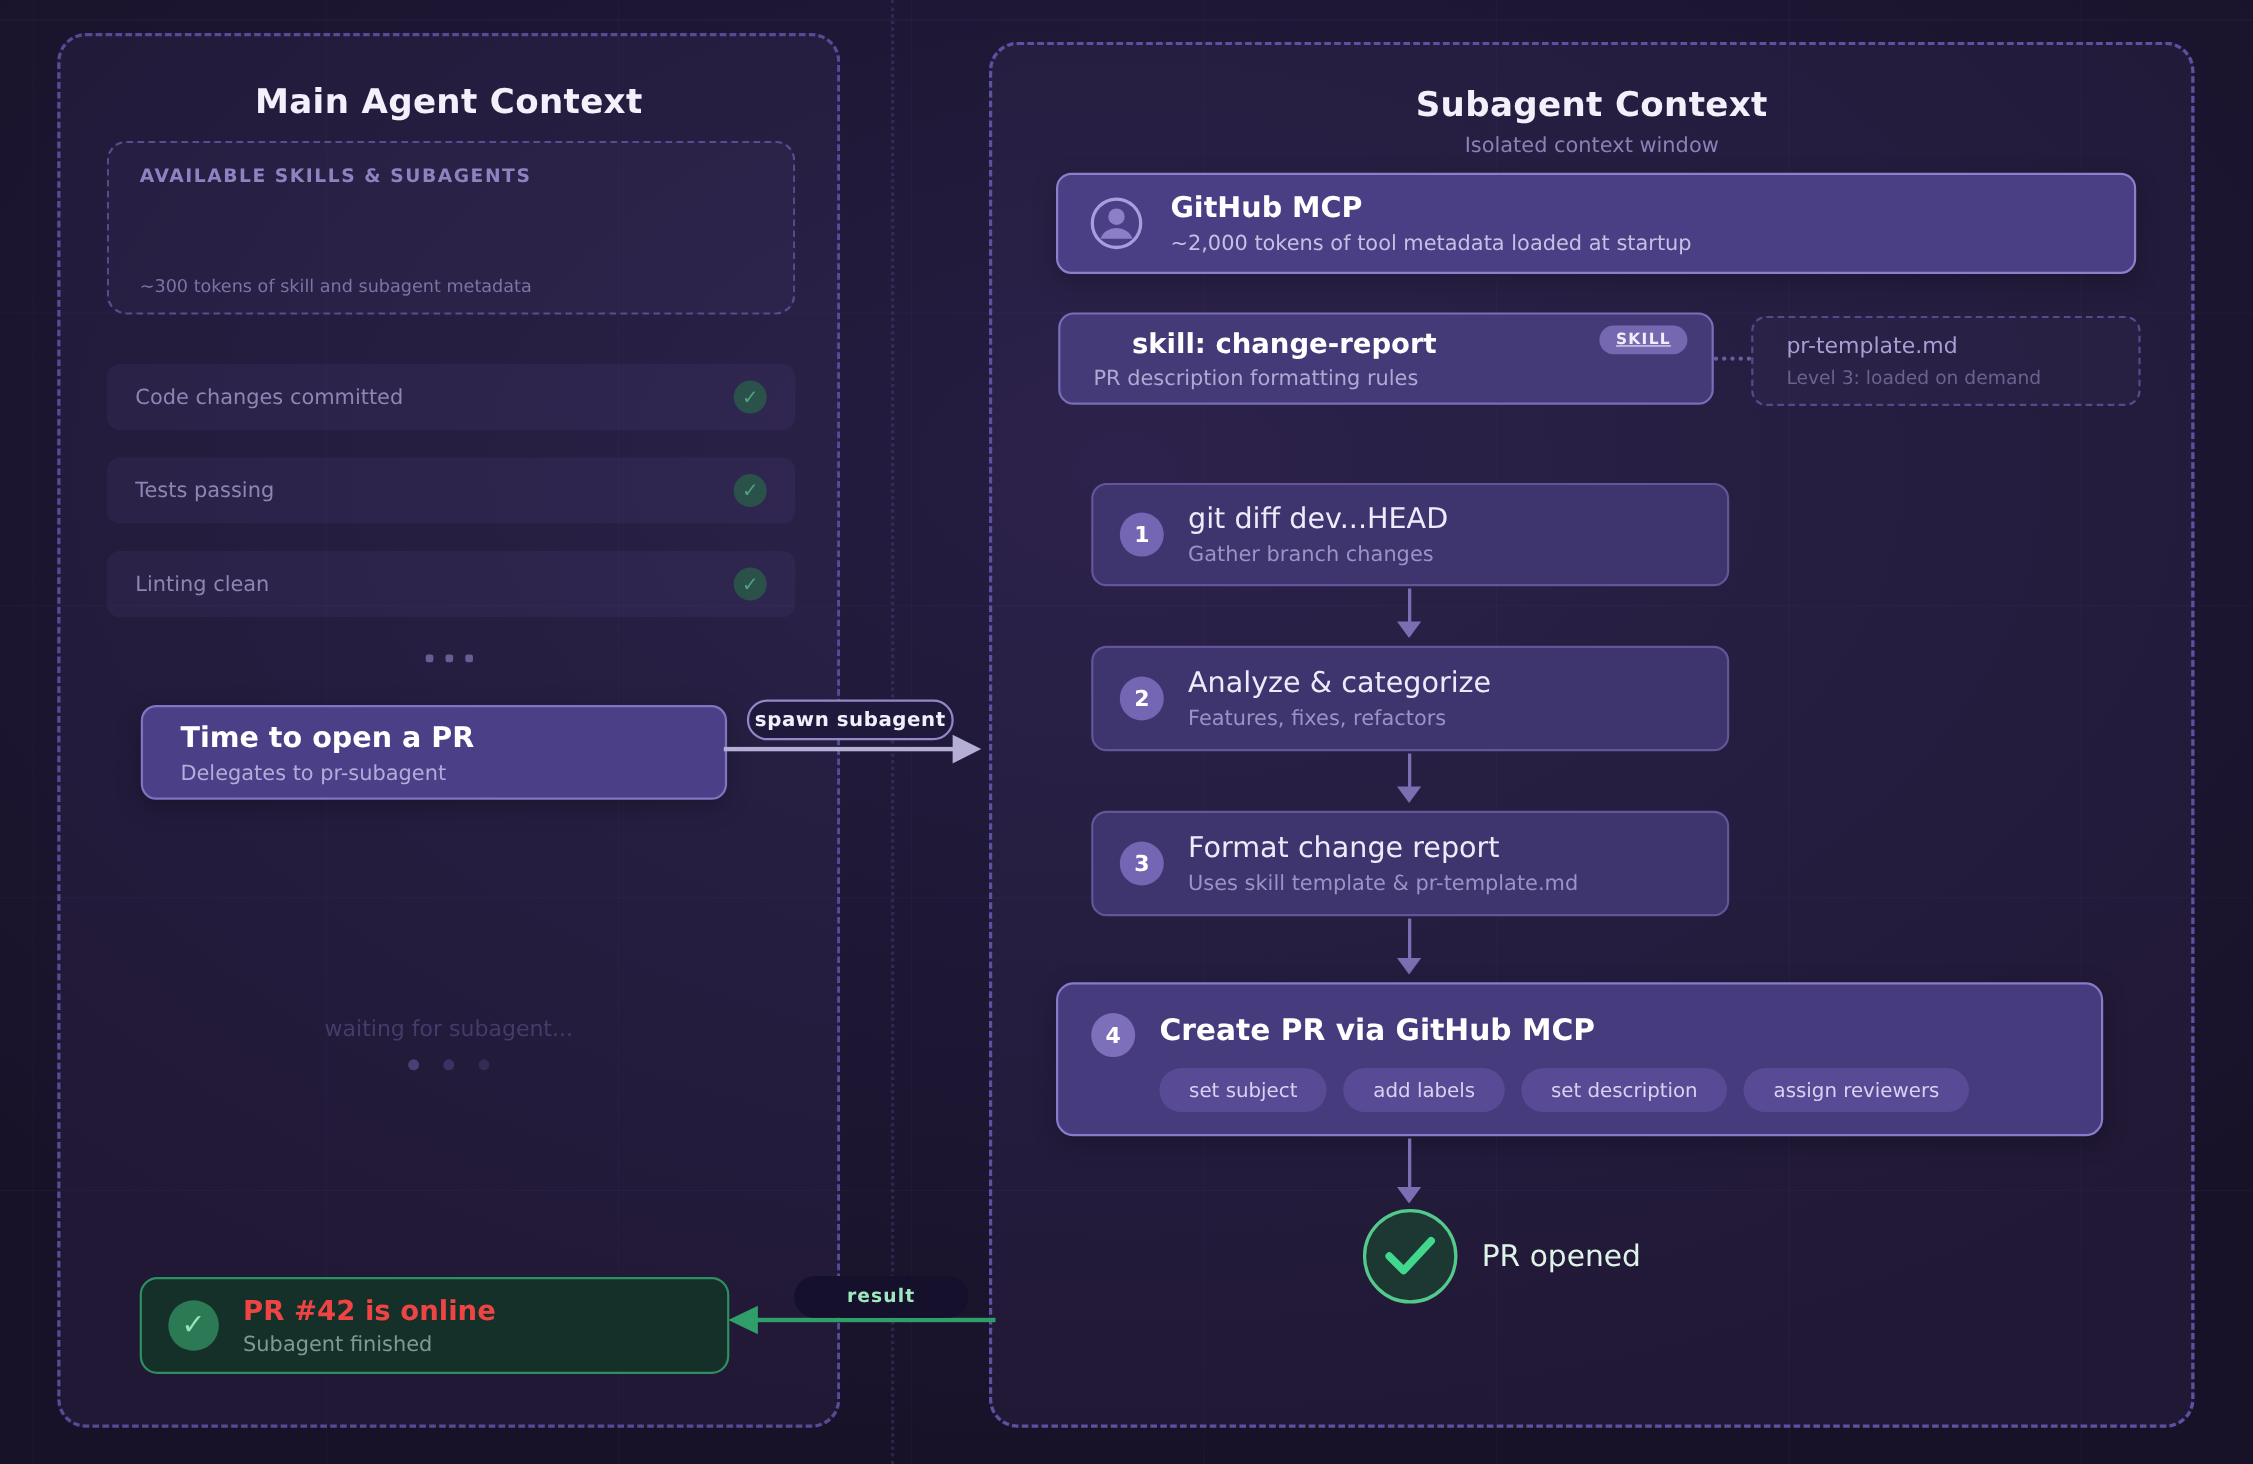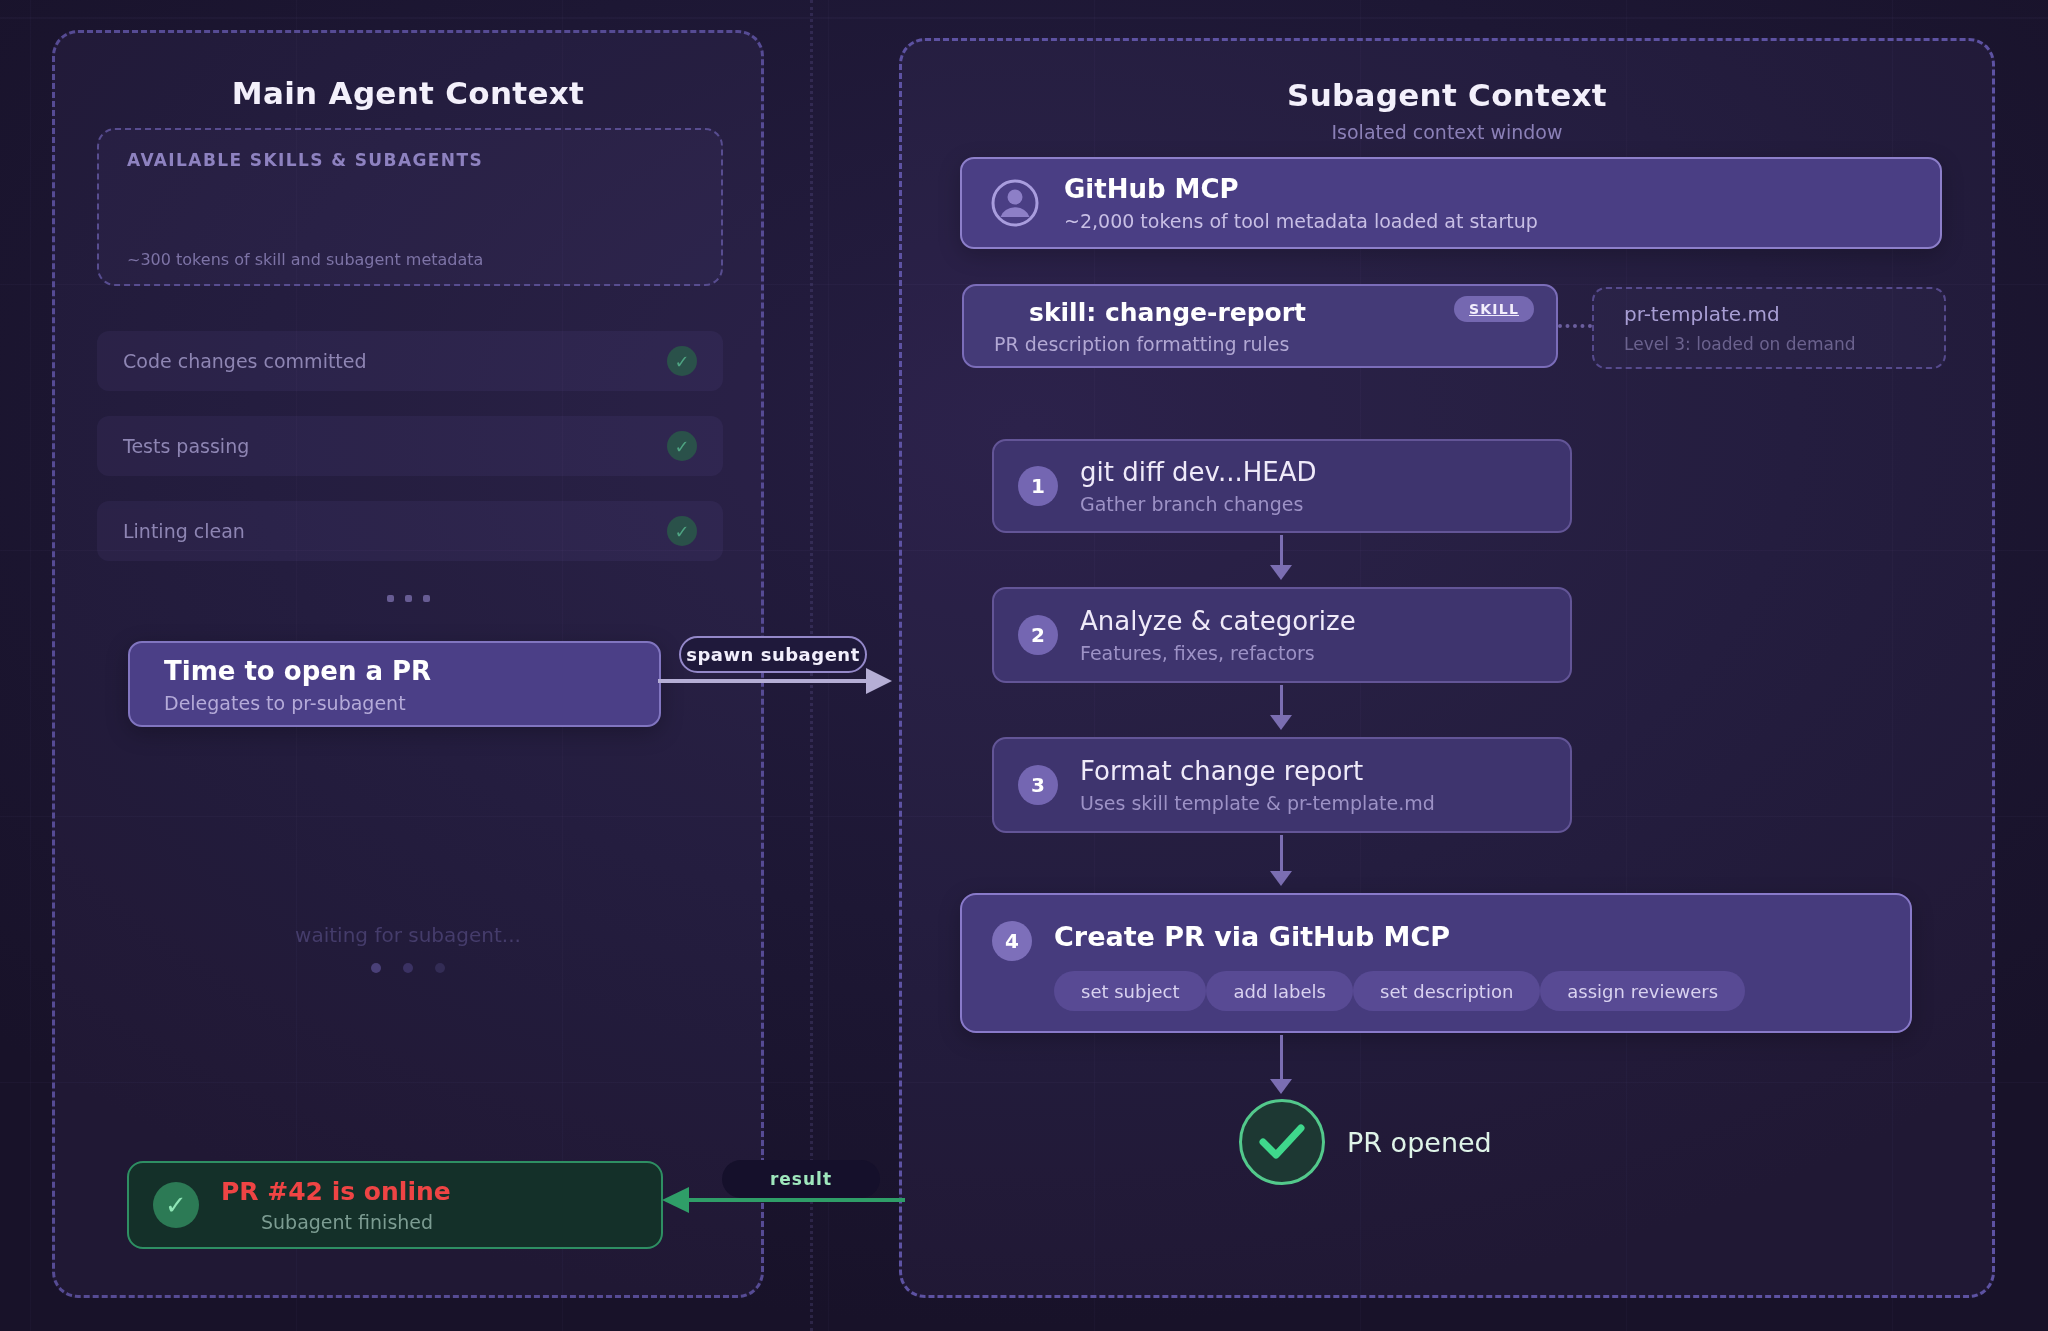--- a/index.html
+++ b/index.html
@@ -106,21 +106,21 @@
     background:#143029; border:2.5px solid #2e8f63; border-radius:16px;
     display:flex; align-items:center; padding:0 0 0 24px;
   }
   #pr-check{
     width:46px; height:46px; border-radius:50%; background:#2c7a55;
     color:#8fe6b6; font-size:26px; font-weight:bold;
     display:flex; align-items:center; justify-content:center; flex:0 0 auto;
   }
   #pr-card .txt{ margin-left:22px; }
   #pr-card .t{ font-size:25px; font-weight:bold; color:#ef4444; }
-  #pr-card .s{ font-size:19px; color:#7c9c92; margin-top:5px;margin-left:40px; }
+  #pr-card .s{ font-size:19px; color:#7c9c92; margin-top:5px; }
 
   
   #spawn-pill{
     position:absolute; left:679px; top:636px; width:188px; height:37px;
     background:#1f193b; border:2.5px solid #9488c9; border-radius:999px;
     display:flex; align-items:center; justify-content:center;
     font-size:18px; font-weight:bold; color:#f2effc; letter-spacing:0.5px; z-index:3;
   }
   #spawn-line{ position:absolute; left:658px; top:679px; width:210px; height:4px; background:#b5aed5; z-index:2; }
   #spawn-head{ position:absolute; left:866px; top:668px; width:0; height:0; z-index:2;
@@ -189,21 +189,21 @@
     position:absolute; left:58px; top:852px; width:952px; height:140px;
     background:#463b7d; border:2.5px solid #897aca; border-radius:16px;
     box-shadow:0 6px 22px rgba(0,0,0,0.22);
   }
   #step-4 .num{
     position:absolute; left:30px; top:26px; width:40px; height:40px; border-radius:50%;
     background:#7d6fba; color:#fff; font-size:20px; font-weight:bold;
     display:flex; align-items:center; justify-content:center;
   }
   #step-4 .t{ position:absolute; left:92px; top:26px; font-size:27px; font-weight:bold; color:#ffffff; }
-  #chips{ position:absolute; left:92px; top:76px; display:flex; }
+  #chips{ position:absolute; left:92px; top:76px; display:flex; gap:15px; }
   .chip{
     height:40px; border-radius:999px; background:#584a94; color:#d9d2f0;
     display:flex; align-items:center; justify-content:center;
     font-size:18px; padding:0 27px;
   }
 
   .varrow{ position:absolute; width:3px; background:#7b6eb2; left:378px; }
   .varrow-head{ position:absolute; left:368px; width:0; height:0;
     border-left:11px solid transparent; border-right:11px solid transparent;
     border-top:15px solid #7b6eb2; }

